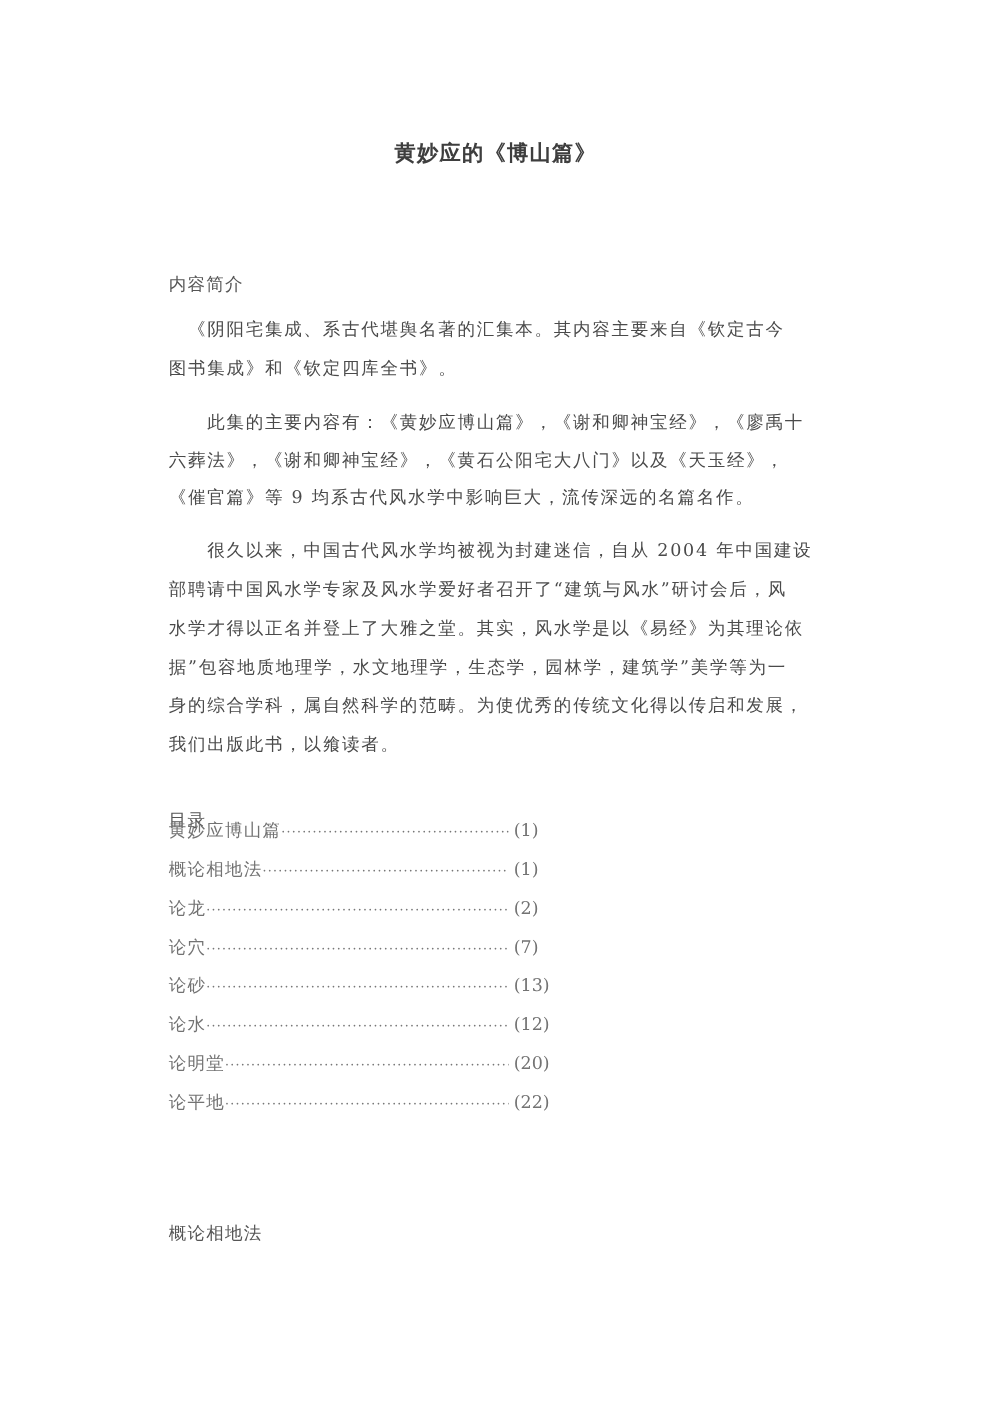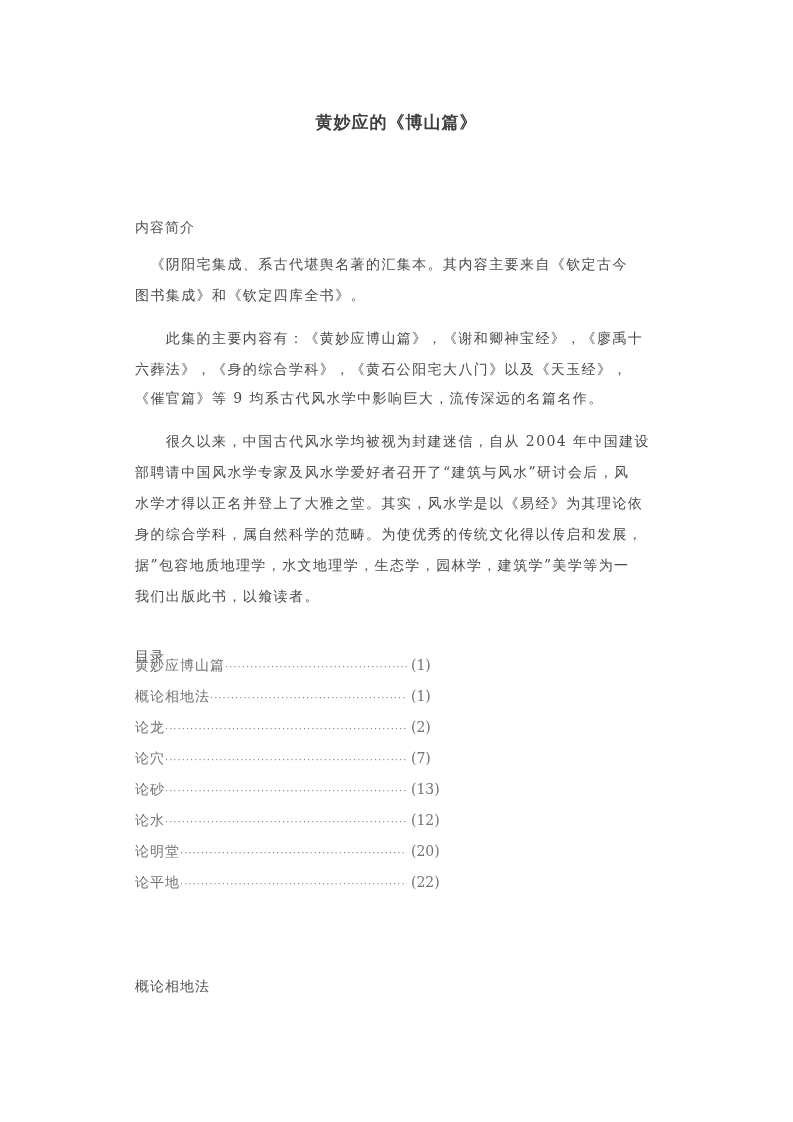--- a/index.html
+++ b/index.html
@@ -102,30 +102,30 @@
 
   <div class="heading" style="top:219px;">内容简介</div>
 
   <div class="para" style="top:249px;">
     <span class="line">　《阴阳宅集成、系古代堪舆名著的汇集本。其内容主要来自《钦定古今</span>
     <span class="line">图书集成》和《钦定四库全书》。</span>
   </div>
 
   <div class="para" style="top:323px;">
     <span class="line">　　此集的主要内容有：《黄妙应博山篇》，《谢和卿神宝经》，《廖禹十</span>
-    <span class="line">六葬法》，《身的综合学科》，《黄石公阳宅大八门》以及《天玉经》，</span>
+    <span class="line">六葬法》，《谢和卿神宝经》，《黄石公阳宅大八门》以及《天玉经》，</span>
     <span class="line" style="height:27px;line-height:27px;">《催官篇》等 9 均系古代风水学中影响巨大，流传深远的名篇名作。</span>
   </div>
 
   <div class="para" style="top:426px;">
     <span class="line">　　很久以来，中国古代风水学均被视为封建迷信，自从 2004 年中国建设</span>
     <span class="line">部聘请中国风水学专家及风水学爱好者召开了“建筑与风水”研讨会后，风</span>
     <span class="line">水学才得以正名并登上了大雅之堂。其实，风水学是以《易经》为其理论依</span>
+    <span class="line">据”包容地质地理学，水文地理学，生态学，园林学，建筑学”美学等为一</span>
     <span class="line">身的综合学科，属自然科学的范畴。为使优秀的传统文化得以传启和发展，</span>
-    <span class="line">据”包容地质地理学，水文地理学，生态学，园林学，建筑学”美学等为一</span>
     <span class="line">我们出版此书，以飨读者。</span>
   </div>
 
   <div class="heading" style="top:648px;">目录</div>
 
   <div class="toc">
     <div class="toc-row">
       <span class="toc-label">黄妙应博山篇</span>
       <span class="toc-leader"></span>
       <span class="toc-page">(1)</span>

